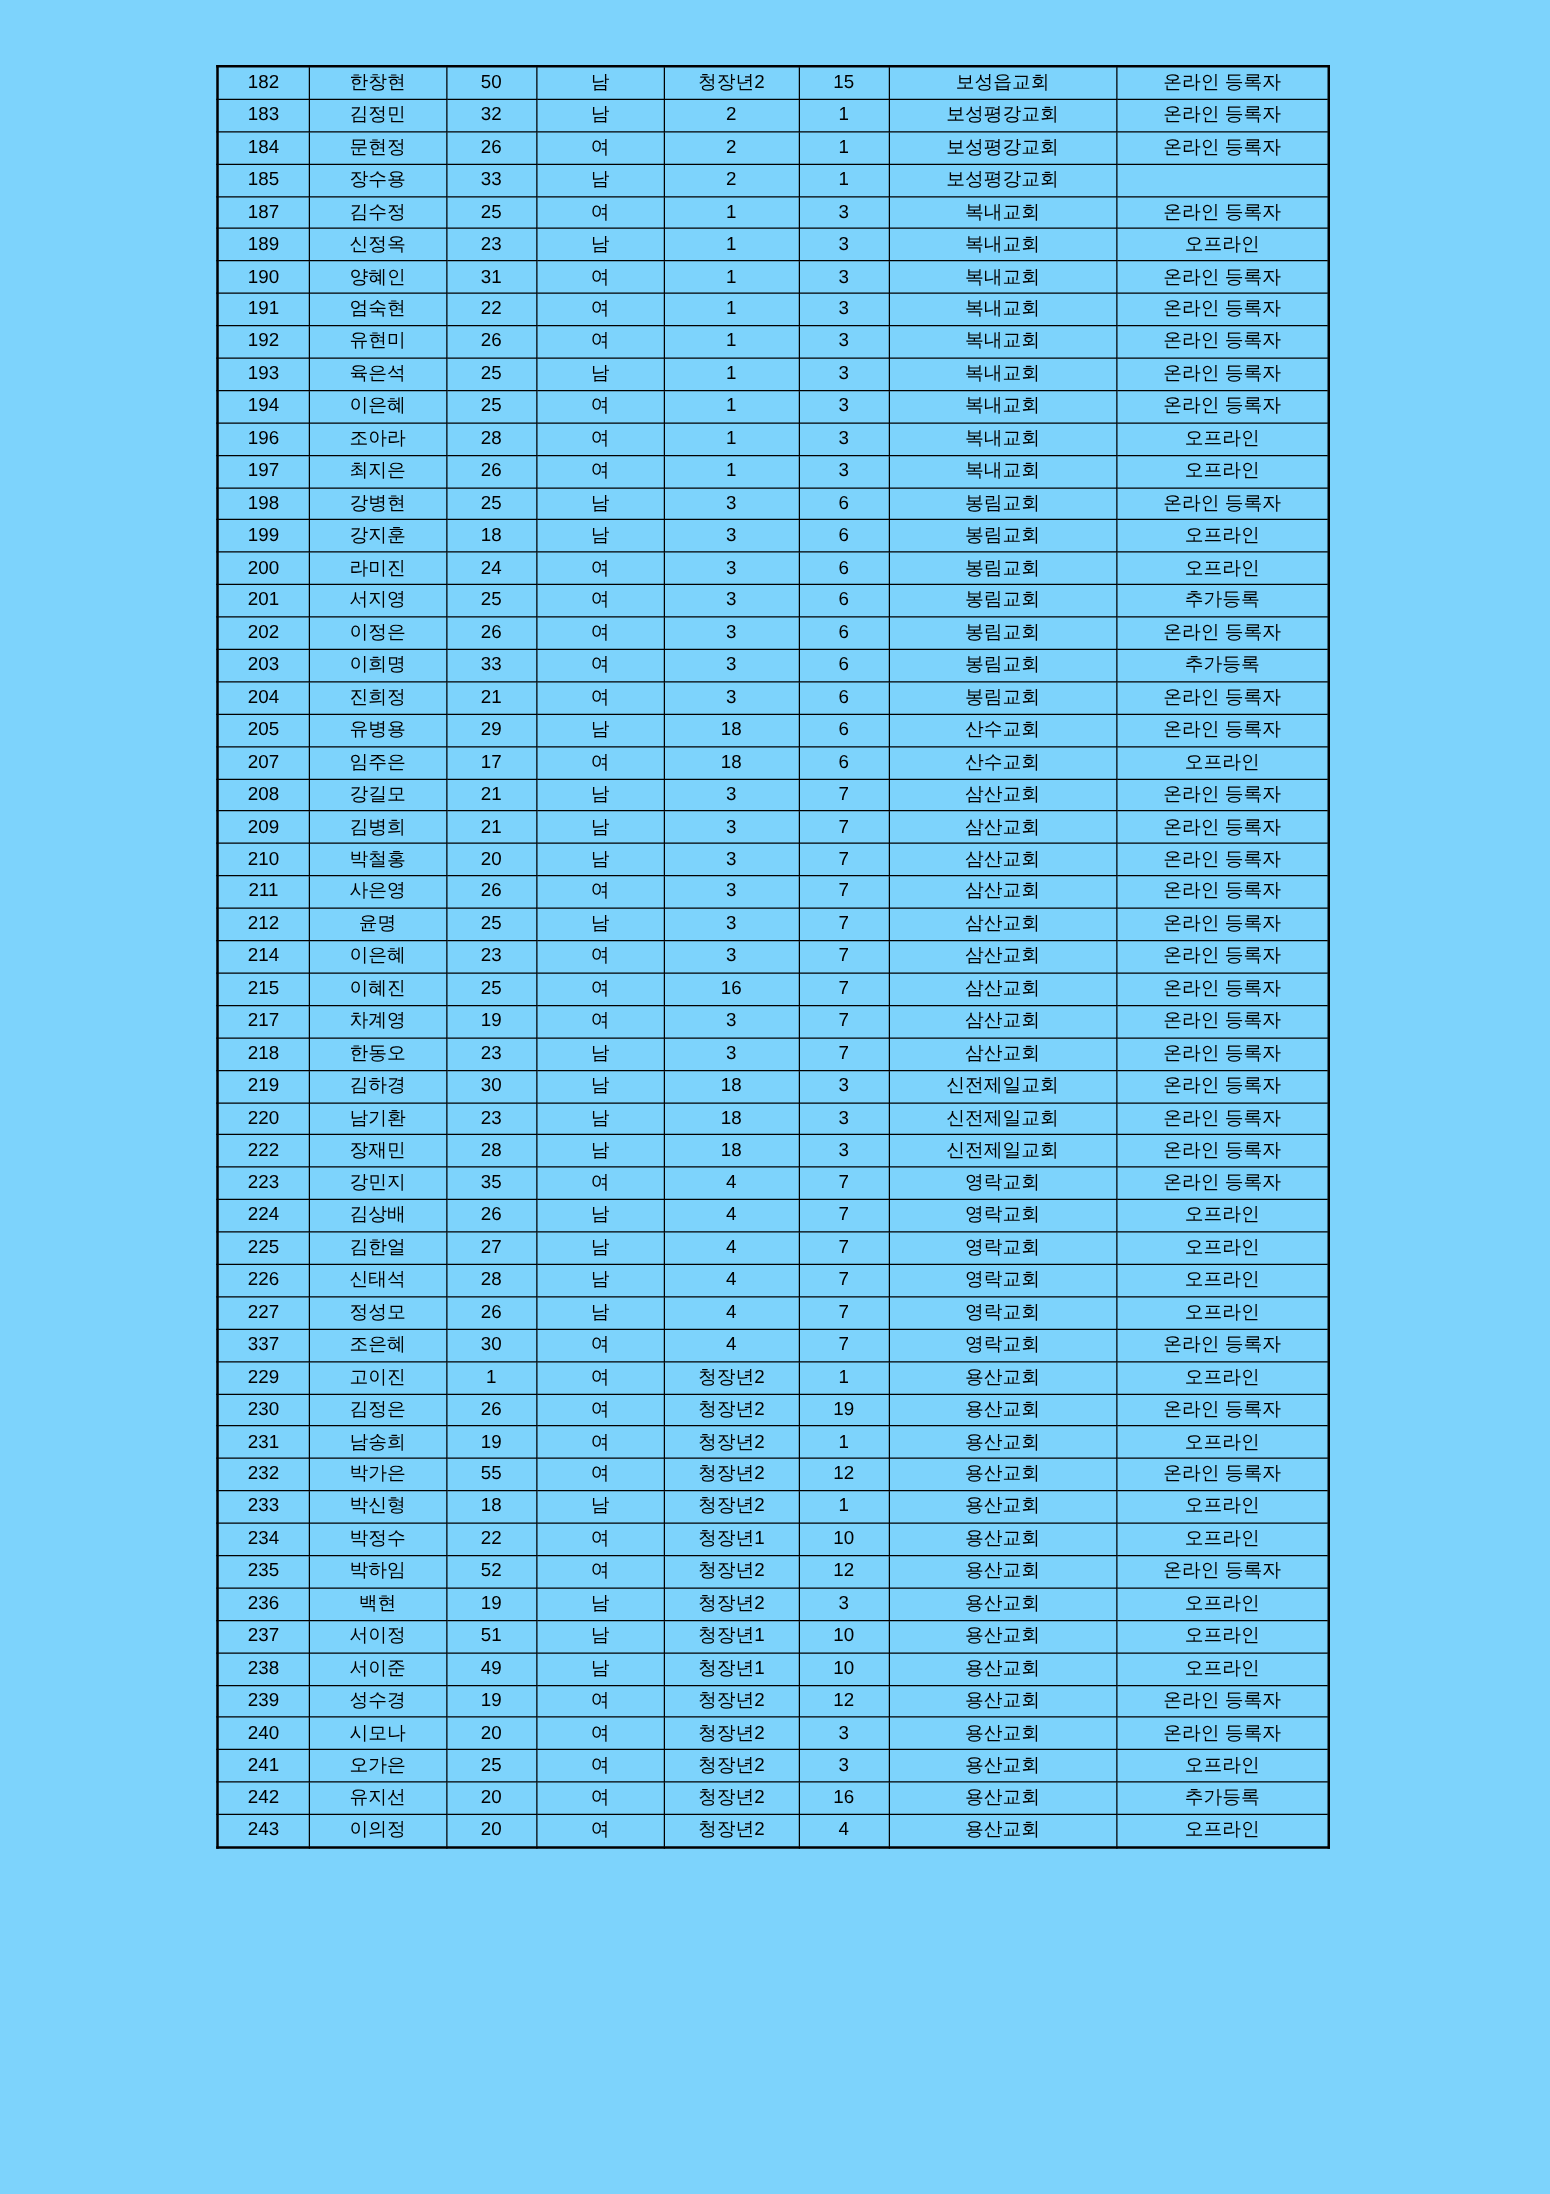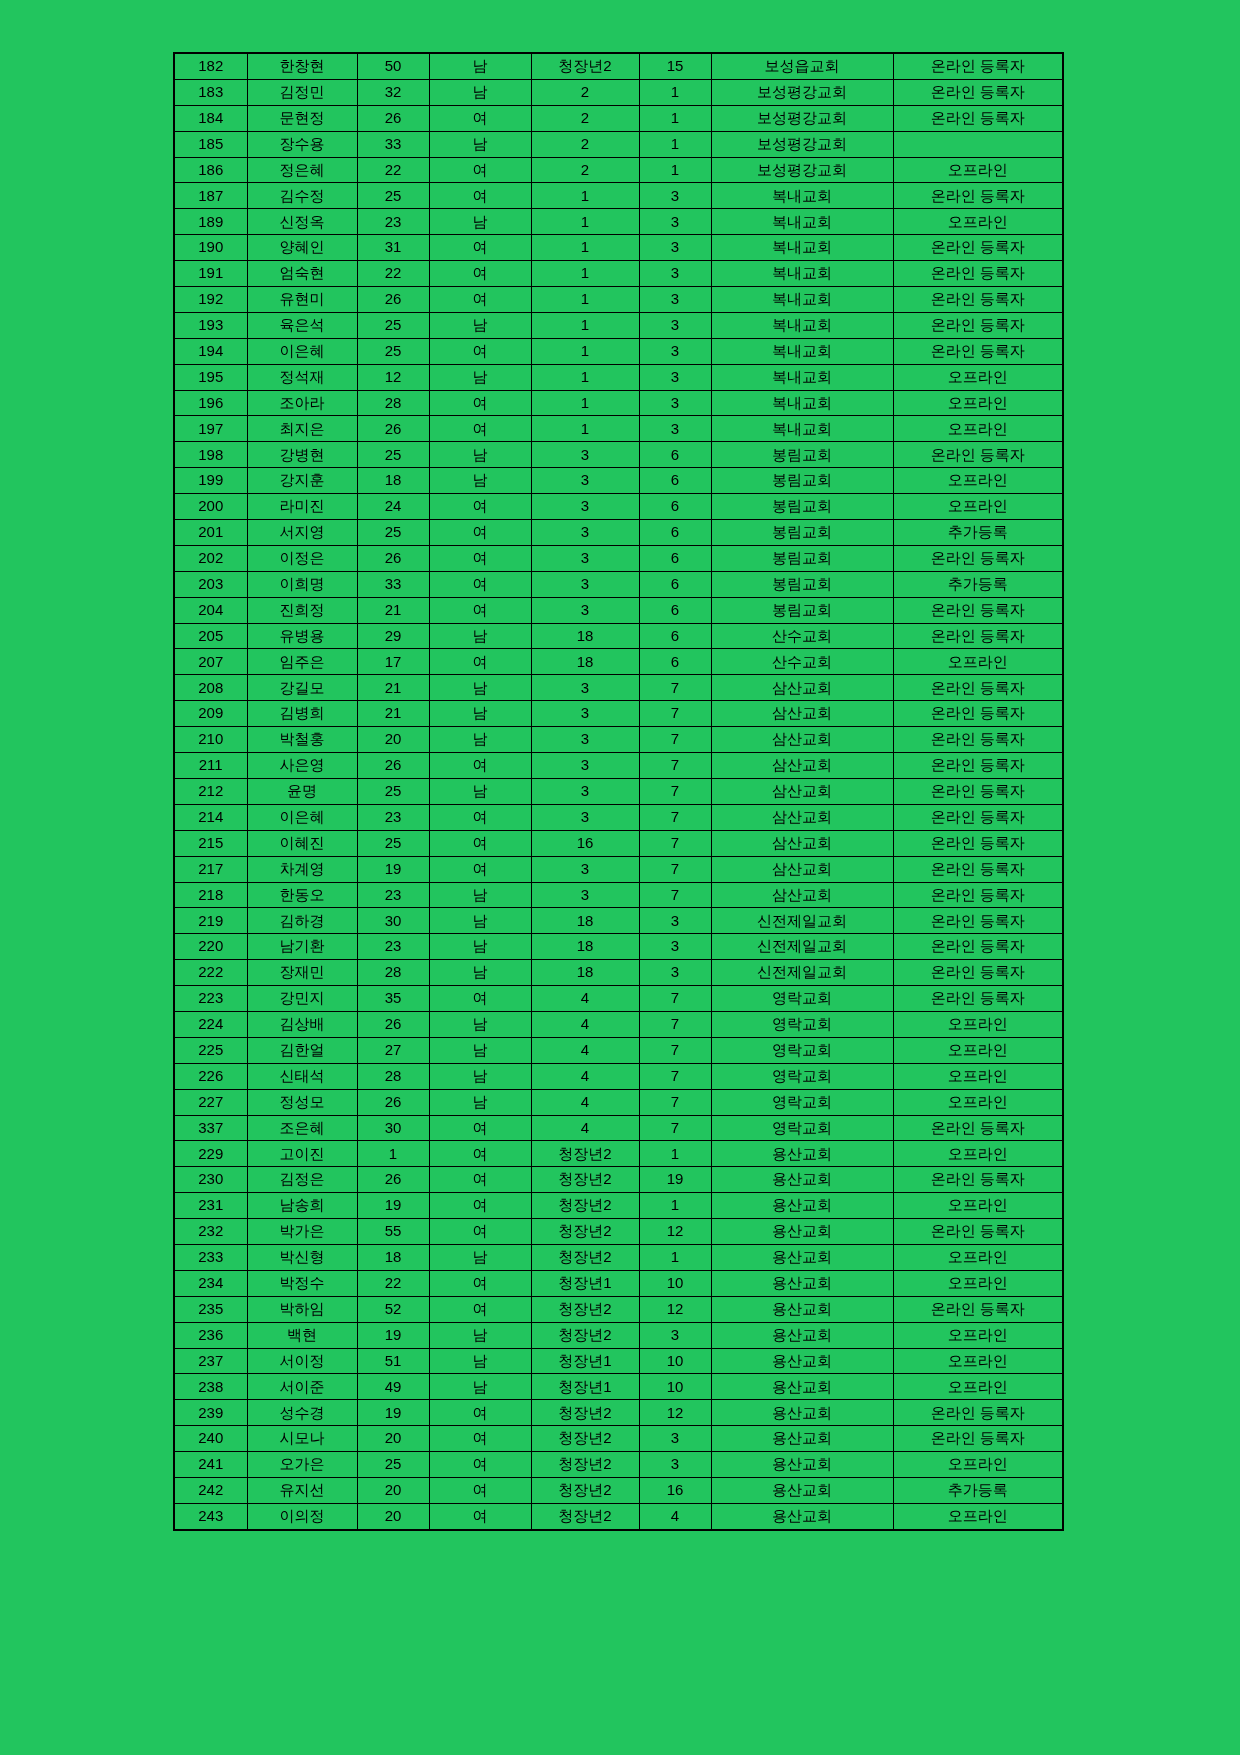--- a/index.html
+++ b/index.html
@@ -1,20 +1,20 @@
 <!DOCTYPE html>
 <html><head>
 <meta charset="utf-8">
 <style>
   html, body { margin: 0; padding: 0; }
   .page {
     position: relative;
     width: 1240px;
     height: 1755px;
-    background: #22c55e;
+    background: #7dd3fc;
     font-family: "Liberation Sans", "DejaVu Sans", sans-serif;
     overflow: hidden;
     text-decoration: underline;
   }
   table.roster {
     position: absolute;
     left: 173px;
     top: 52px;
     width: 889px;
     border-collapse: collapse;
@@ -84,30 +84,20 @@
           <td>185</td>
           <td>장수용</td>
           <td>33</td>
           <td>남</td>
           <td>2</td>
           <td>1</td>
           <td>보성평강교회</td>
           <td></td>
         </tr>
         <tr>
-          <td>186</td>
-          <td>정은혜</td>
-          <td>22</td>
-          <td>여</td>
-          <td>2</td>
-          <td>1</td>
-          <td>보성평강교회</td>
-          <td>오프라인</td>
-        </tr>
-        <tr>
           <td>187</td>
           <td>김수정</td>
           <td>25</td>
           <td>여</td>
           <td>1</td>
           <td>3</td>
           <td>복내교회</td>
           <td>온라인 등록자</td>
         </tr>
         <tr>
@@ -162,30 +152,20 @@
         </tr>
         <tr>
           <td>194</td>
           <td>이은혜</td>
           <td>25</td>
           <td>여</td>
           <td>1</td>
           <td>3</td>
           <td>복내교회</td>
           <td>온라인 등록자</td>
-        </tr>
-        <tr>
-          <td>195</td>
-          <td>정석재</td>
-          <td>12</td>
-          <td>남</td>
-          <td>1</td>
-          <td>3</td>
-          <td>복내교회</td>
-          <td>오프라인</td>
         </tr>
         <tr>
           <td>196</td>
           <td>조아라</td>
           <td>28</td>
           <td>여</td>
           <td>1</td>
           <td>3</td>
           <td>복내교회</td>
           <td>오프라인</td>

